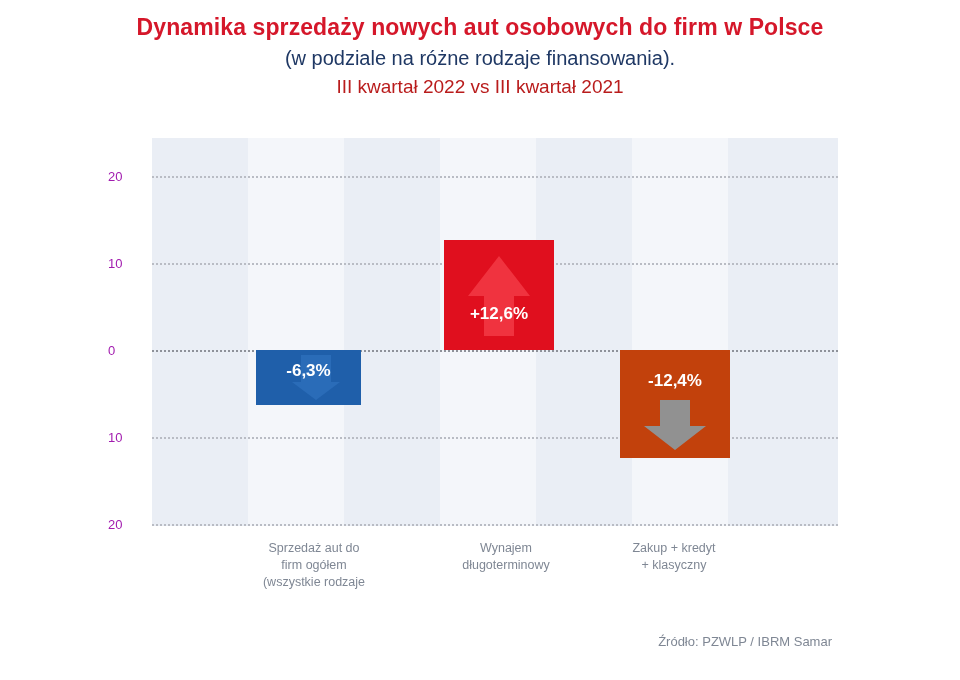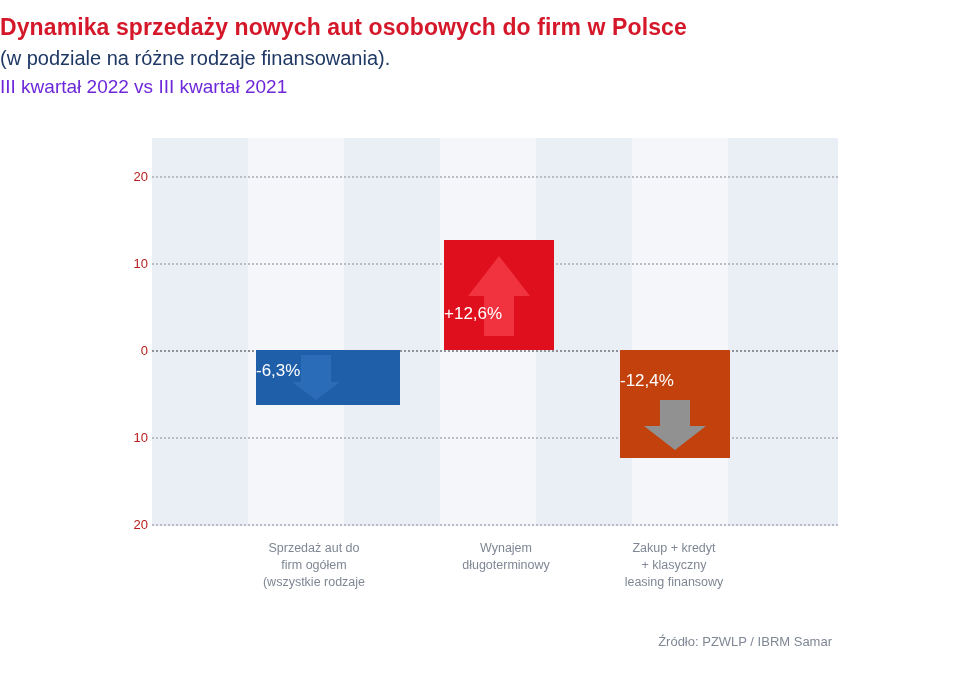--- a/index.html
+++ b/index.html
@@ -18,37 +18,38 @@
     width: 960px;
     height: 680px;
   }
 
   
   .titles {
     position: absolute;
     top: 12px;
     left: 0;
     width: 960px;
+    text-align: center;
   }
   .title-main {
     font-size: 23px;
     font-weight: bold;
     color: #d5172a;
     letter-spacing: 0.1px;
     line-height: 30px;
   }
   .title-sub {
     font-size: 20px;
     color: #1f3864;
     line-height: 28px;
     margin-top: 2px;
   }
   .title-sub2 {
     font-size: 19px;
-    color: #6d28d9;
+    color: #b91c1c;
     line-height: 28px;
     margin-top: 1px;
   }
 
   
   #plot {
     position: absolute;
     left: 152px;
     top: 138px;
     width: 686px;
@@ -72,37 +73,38 @@
     width: 686px;
     height: 0;
     border-top: 2px dotted #b9bcc4;
   }
   .gridline.zero {
     border-top: 2px dotted #8e9199;
   }
   .ytick {
     position: absolute;
     width: 40px;
-    text-align: right;
+    text-align: left;
     font-size: 13px;
-    color: #b91c1c;
+    color: #a21caf;
     transform: translateY(-50%);
   }
 
   
   .bar {
     position: absolute;
     box-sizing: border-box;
   }
   .bar-label {
     position: absolute;
     width: 100%;
+    text-align: center;
     color: #ffffff;
     font-size: 17px;
-    font-weight: normal;
+    font-weight: bold;
     z-index: 3;
   }
   .arrow {
     position: absolute;
     z-index: 2;
   }
 
   
   .catlabel {
     position: absolute;
@@ -141,21 +143,21 @@
     <div class="band" style="left:384px;width:96px;"></div>
     <div class="band light" style="left:480px;width:96px;"></div>
     <div class="band" style="left:576px;width:110px;"></div>
 
     <div class="gridline" style="top:38px;"></div>
     <div class="gridline" style="top:125px;"></div>
     <div class="gridline zero" style="top:212px;"></div>
     <div class="gridline" style="top:299px;"></div>
     <div class="gridline" style="top:386px;"></div>
 
-    <div class="bar" style="left:104px;top:212px;width:144px;height:55px;background:#1f5faa;">
+    <div class="bar" style="left:104px;top:212px;width:105px;height:55px;background:#1f5faa;">
       <div class="bar-label" style="top:11px;">-6,3%</div>
       <svg class="arrow" width="120" height="55" viewBox="0 0 120 55">
         <polygon points="45,5 75,5 75,32 84,32 60,50 36,32 45,32" fill="#2a6cb8"></polygon>
       </svg>
     </div>
 
     <div class="bar" style="left:292px;top:102px;width:110px;height:110px;background:#e00f1e;">
       <svg class="arrow" width="110" height="110" viewBox="0 0 110 110" style="top:0;left:0;">
         <polygon points="55,16 86,56 70,56 70,96 40,96 40,56 24,56" fill="#f0333f"></polygon>
       </svg>
@@ -183,17 +185,16 @@
   </div>
 
   <div class="catlabel" style="left:416px;top:540px;width:180px;">
     <div>Wynajem</div>
     <div>długoterminowy</div>
   </div>
 
   <div class="catlabel" style="left:584px;top:540px;width:180px;">
     <div>Zakup + kredyt</div>
     <div>+ klasyczny</div>
-    <div>leasing finansowy</div>
   </div>
 
   <div class="source">Źródło: PZWLP / IBRM Samar</div>
 </div>
 
 </body></html>

